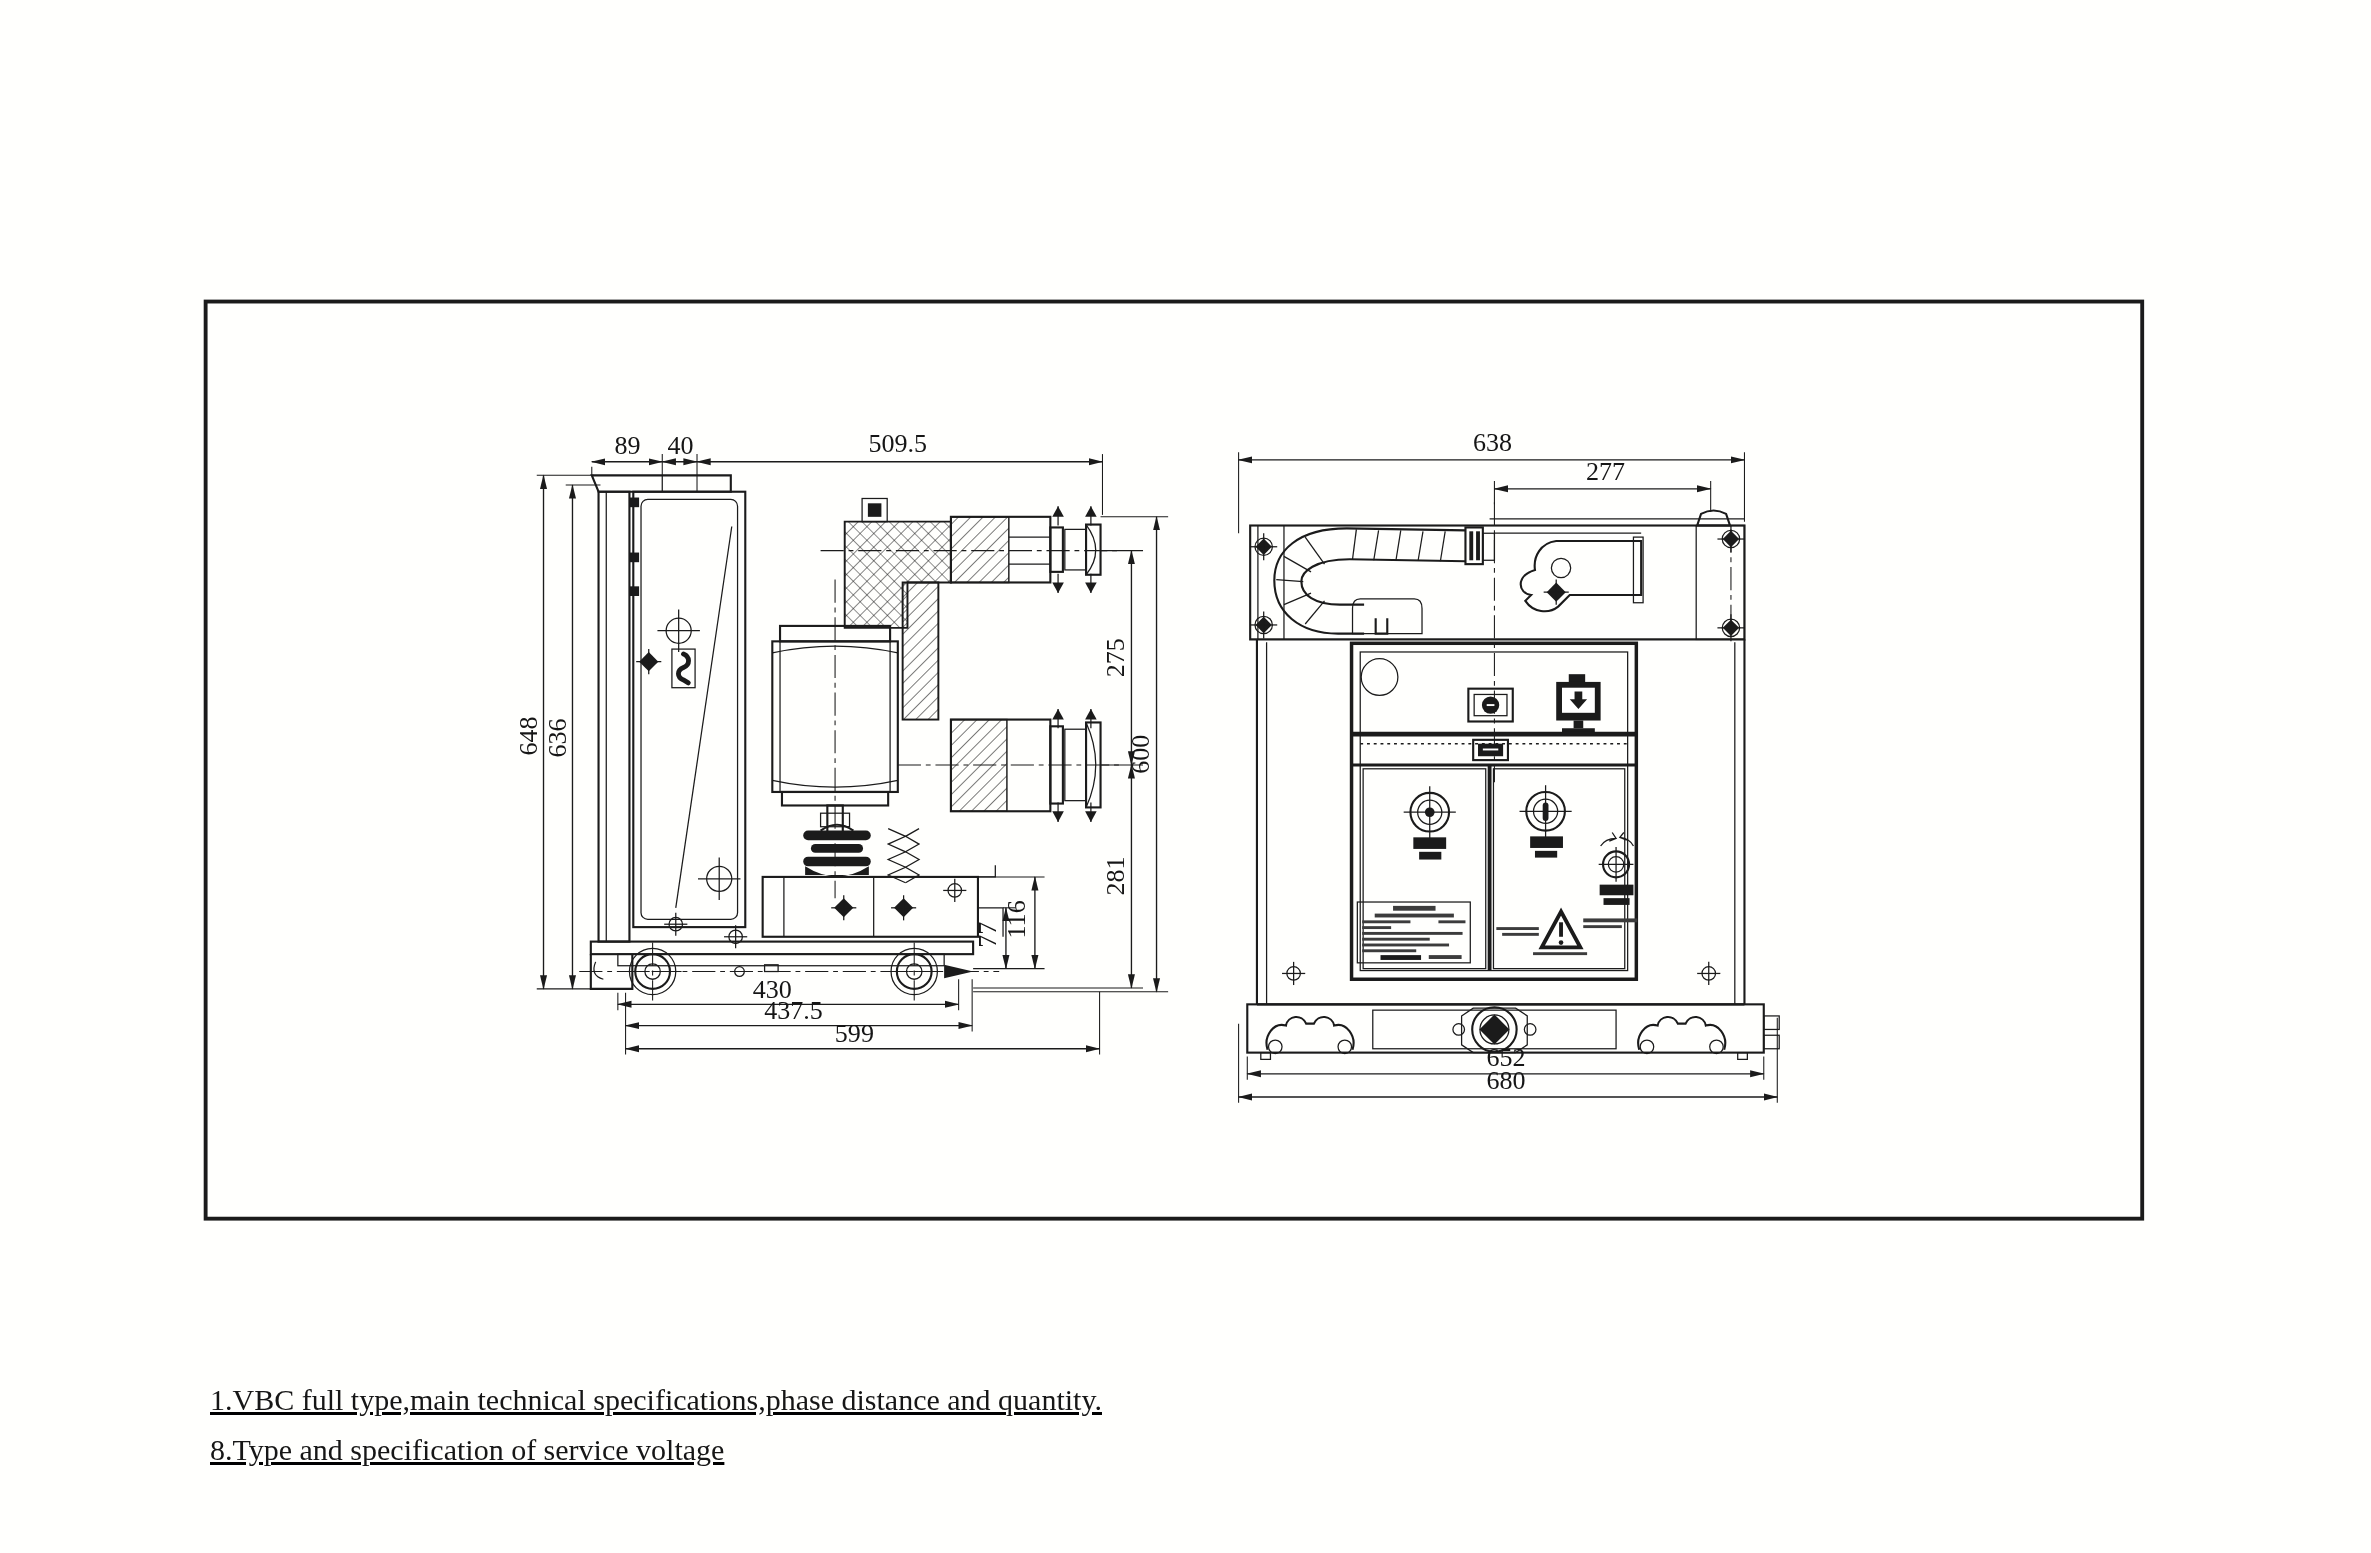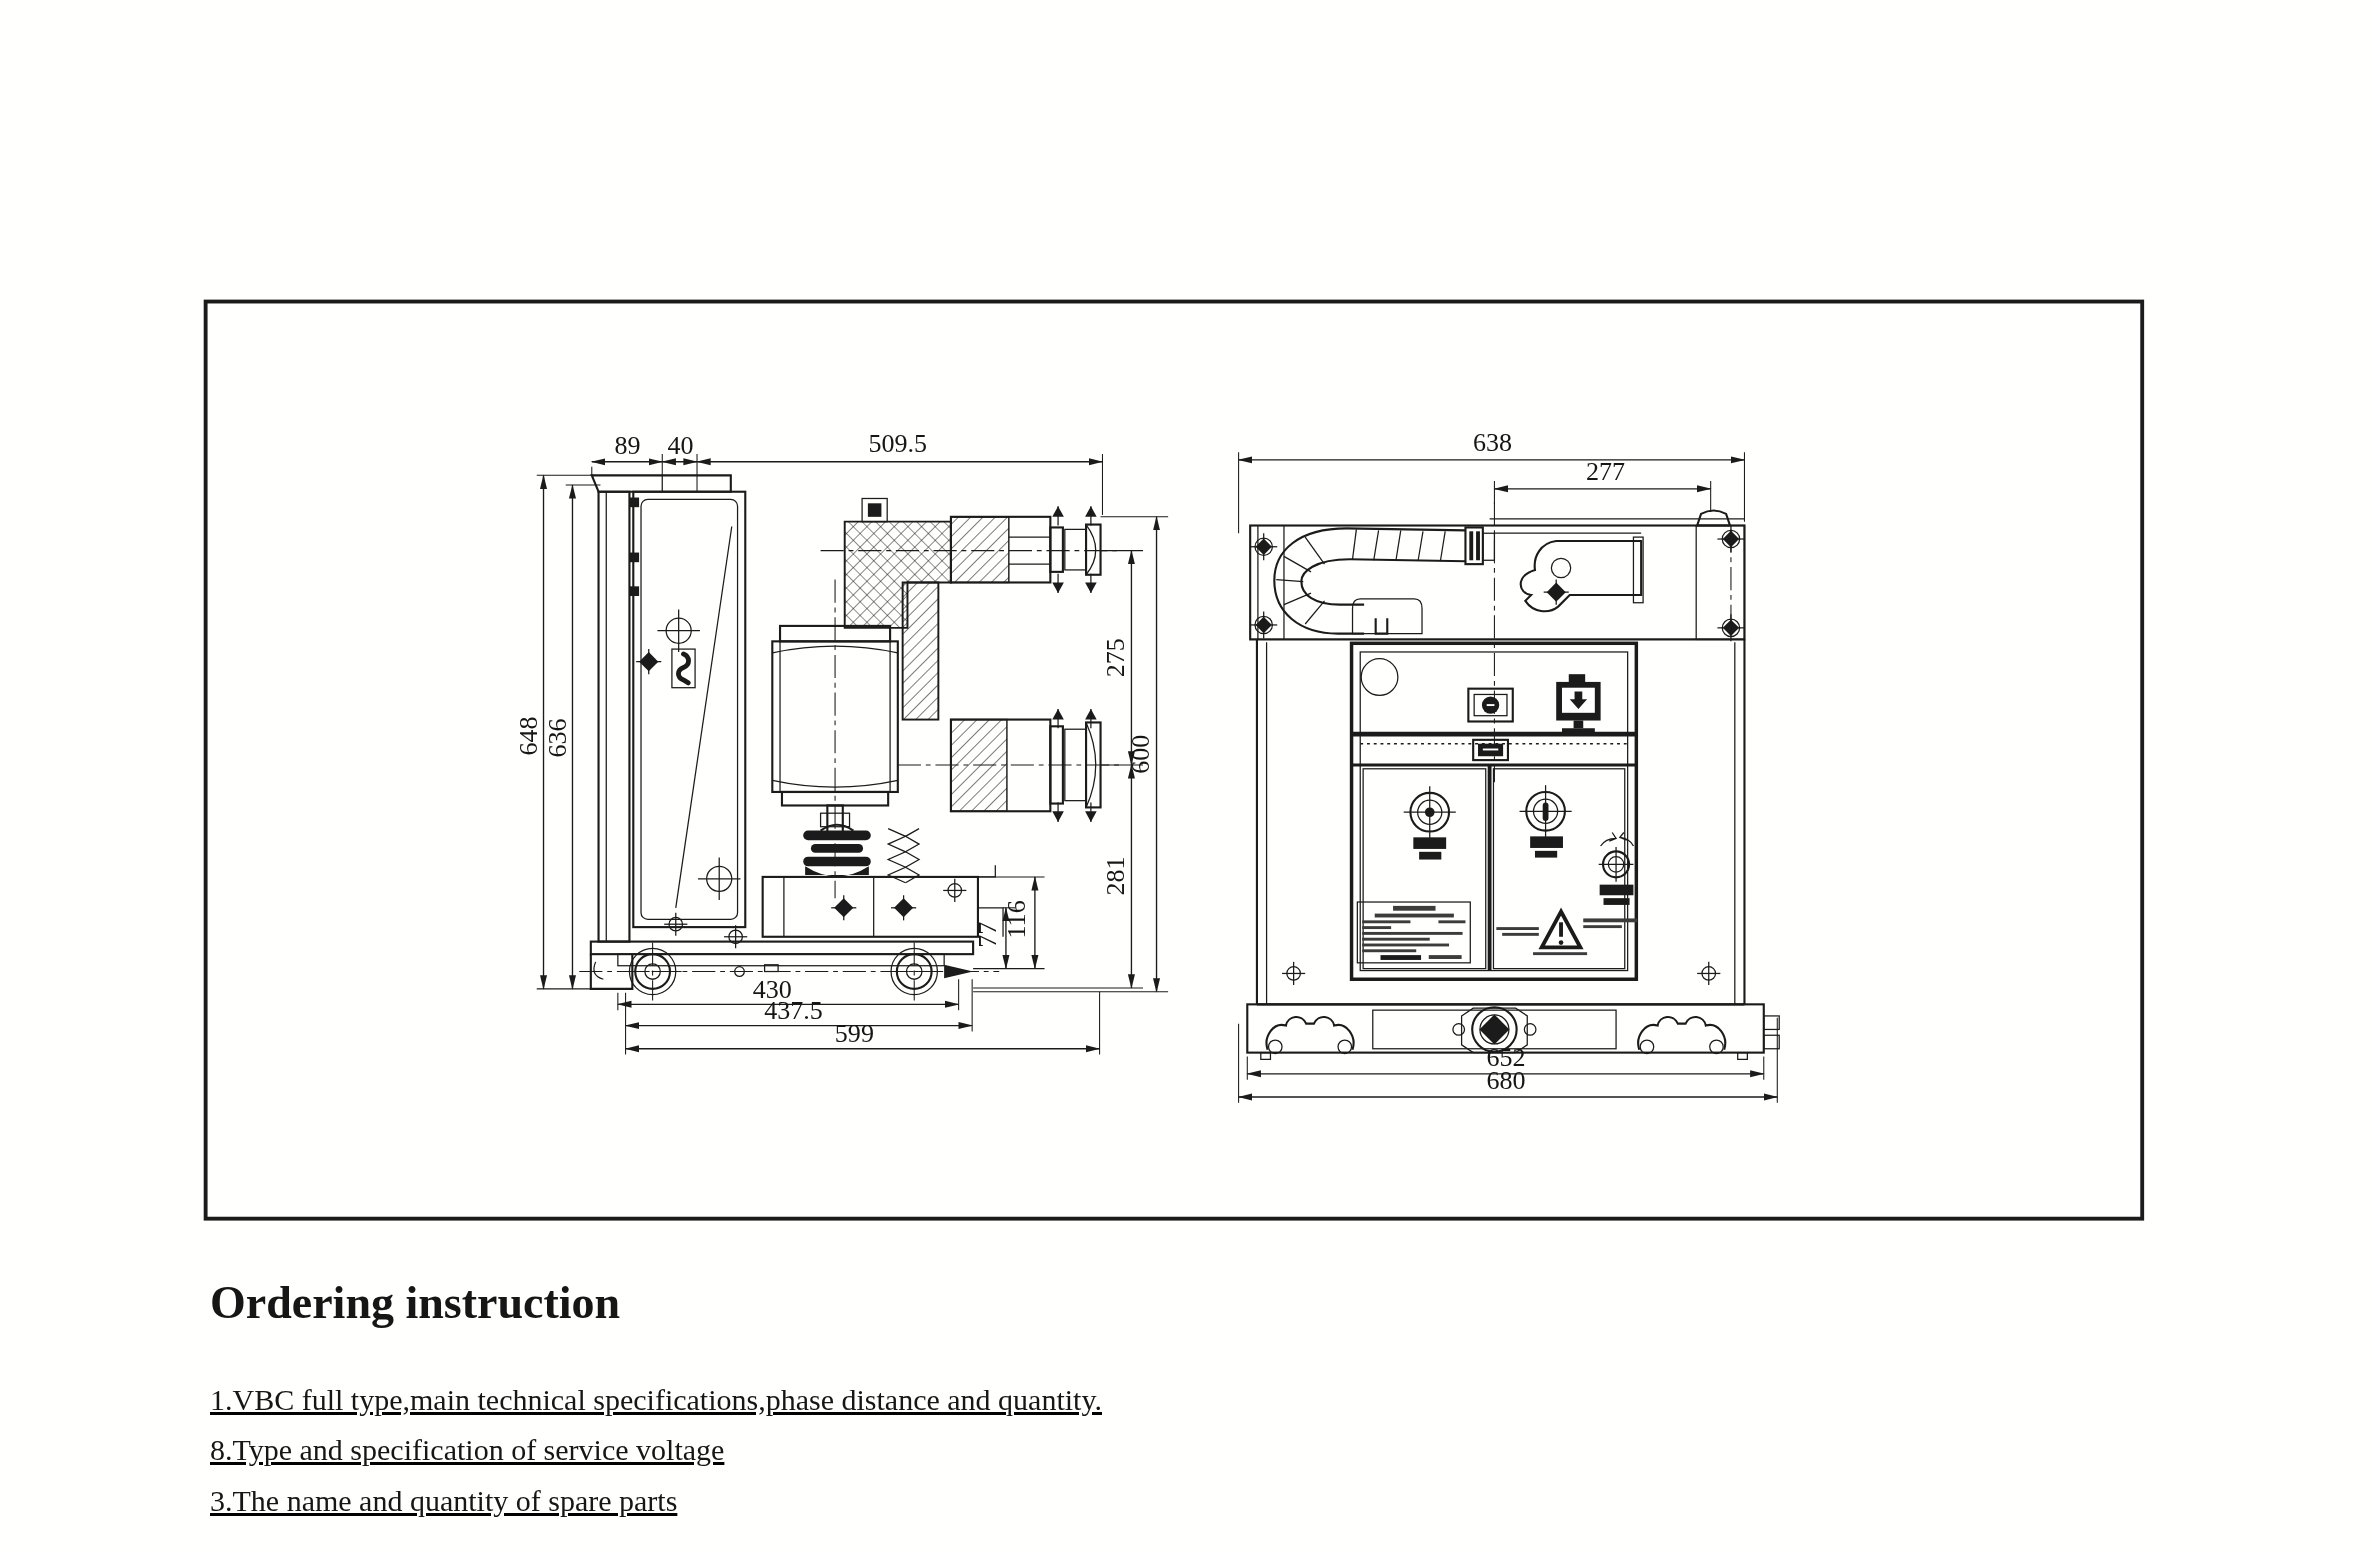--- a/index.html
+++ b/index.html
@@ -462,22 +462,20 @@
       <text class="dim" x="1560" y="1104">652</text>
 
       <line x1="1283" y1="1060" x2="1283" y2="1142" class="ext"></line>
       <line x1="1841" y1="1054" x2="1841" y2="1142" class="ext"></line>
       <line x1="1283" y1="1136" x2="1841" y2="1136" class="dl"></line>
       <text class="dim" x="1560" y="1128">680</text>
     </g>
   </g>
 </svg>
 
-<h1 class="heading">Ordering instruction</h1>
 
 <div class="ordering-list">
   <p>1.VBC full type,main technical specifications,phase distance and quantity.</p>
   <p>8.Type and specification of service voltage</p>
-  <p>3.The name and quantity of spare parts</p>
 </div>
 
 </div>
 
 
 </body></html>

